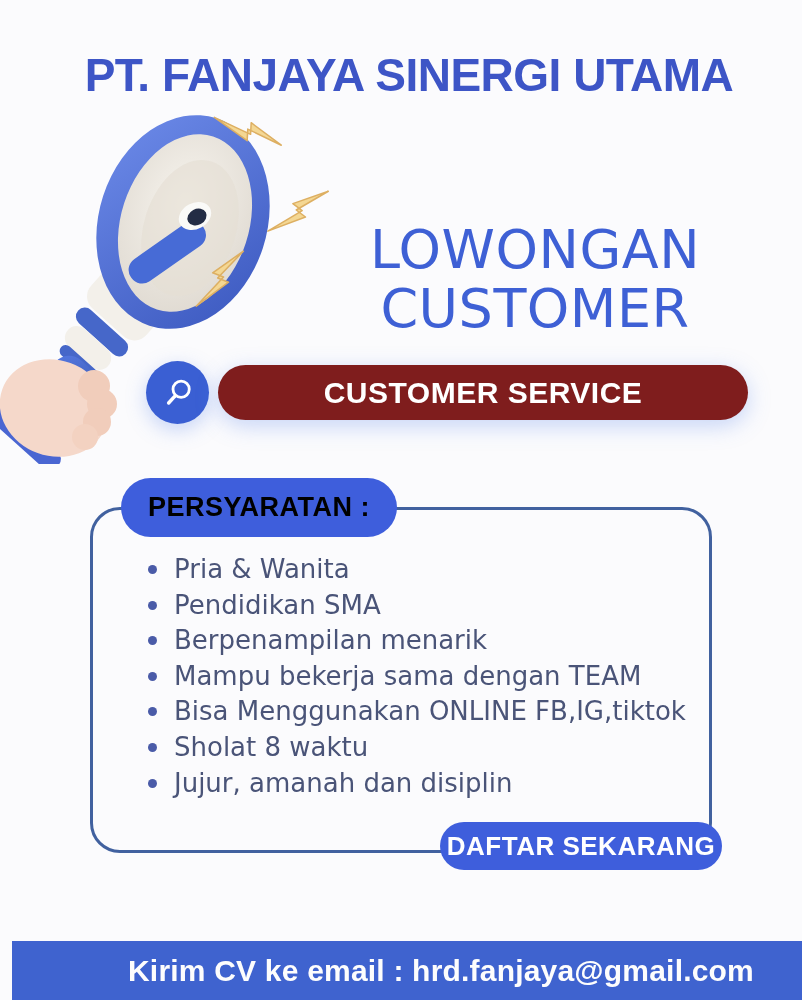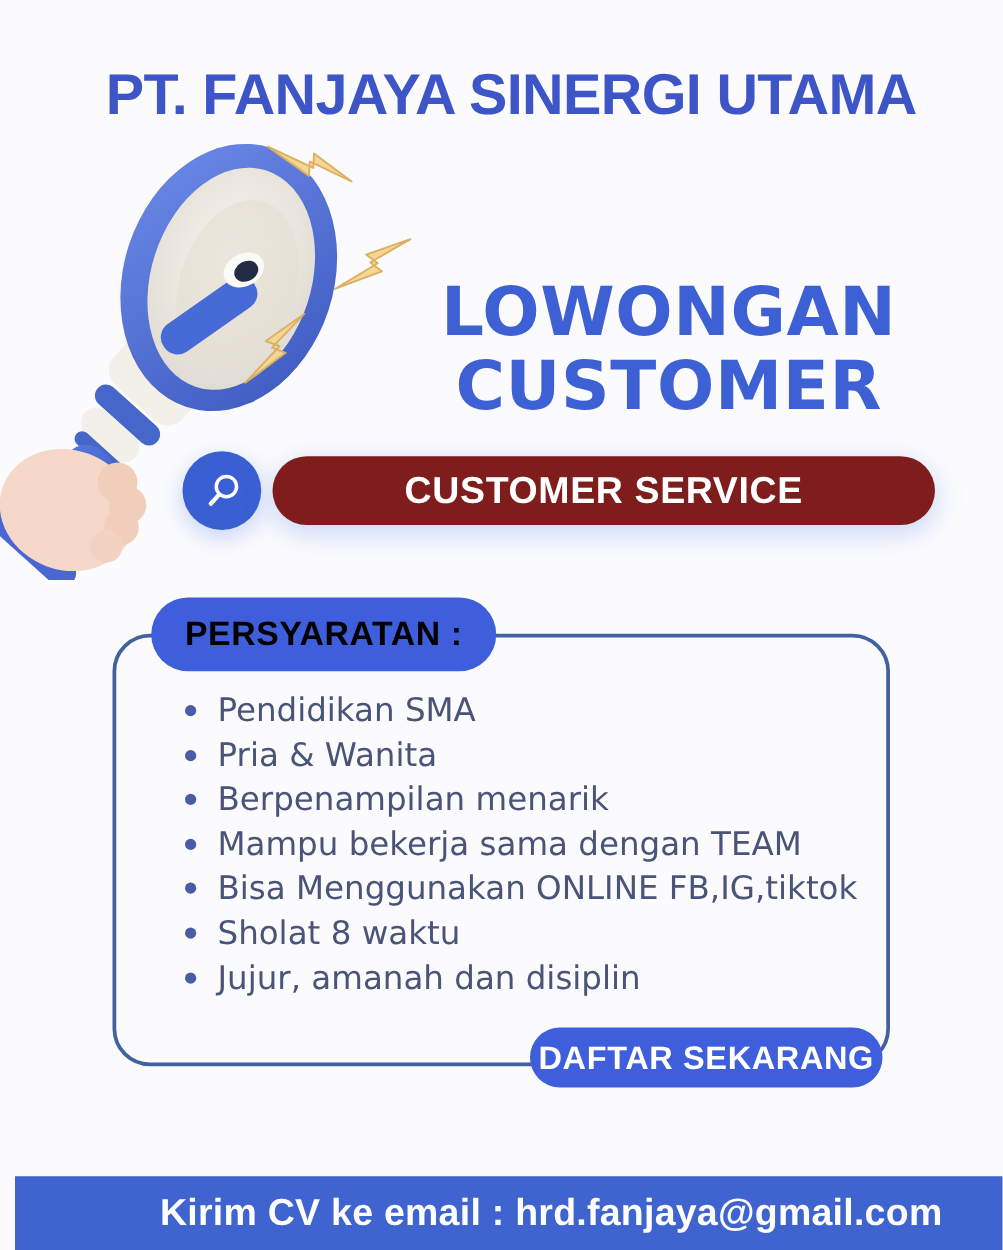--- a/index.html
+++ b/index.html
@@ -22,21 +22,21 @@
   
   .illustration{
     position:absolute;left:-8px;top:96px;width:352px;height:368px;
   }
 
   
   .headline{
     position:absolute;left:345px;top:220px;width:380px;
     text-align:center;
     font-family:"DejaVu Sans",sans-serif;
-    font-weight:bold;font-size:54px;line-height:1.1;
+    font-weight:normal;font-size:54px;line-height:1.1;
     color:#3e60d5;letter-spacing:0.5px;
   }
 
   
   .search-row{
     position:absolute;left:146px;top:361px;width:602px;height:63px;
     display:flex;align-items:center;gap:9px;
   }
   .search-circle{
     width:63px;height:63px;border-radius:50%;
@@ -67,21 +67,21 @@
     position:absolute;left:148px;top:552px;width:540px;
     margin:0;padding:0;list-style:none;
     font-family:"DejaVu Sans",sans-serif;
     font-size:26px;line-height:35.6px;color:#4a5478;
   }
   .req-list li::before{
     content:"";display:inline-block;width:9px;height:9px;border-radius:50%;
     background:#4a5ba8;margin-right:17px;vertical-align:4px;
   }
   .cta-pill{
-    position:absolute;left:424px;top:822px;width:282px;height:48px;
+    position:absolute;left:440px;top:822px;width:282px;height:48px;
     border-radius:25px;background:#3e5edc;color:#ffffff;z-index:2;
     display:flex;align-items:center;justify-content:center;
     font-size:26px;font-weight:bold;letter-spacing:0.5px;cursor:pointer;
   }
 
   
   .footer-bar{
     position:absolute;left:12px;top:941px;width:802px;height:59px;
     background:#3f63cf;color:#fdfdfd;
     display:flex;align-items:center;justify-content:center;
@@ -159,22 +159,22 @@
       </svg>
     </div>
     <div class="position-pill">CUSTOMER SERVICE</div>
   </div>
 
   <div class="req-box"></div>
 
   <div class="req-pill">PERSYARATAN :</div>
 
   <ul class="req-list">
+    <li>Pria &amp; Wanita</li>
     <li>Pendidikan SMA</li>
-    <li>Pria &amp; Wanita</li>
     <li>Berpenampilan menarik</li>
     <li>Mampu bekerja sama dengan TEAM</li>
     <li>Bisa Menggunakan ONLINE FB,IG,tiktok</li>
     <li>Sholat 8 waktu</li>
     <li>Jujur, amanah dan disiplin</li>
   </ul>
 
   <div class="cta-pill">DAFTAR SEKARANG</div>
 
   <div class="footer-bar">

